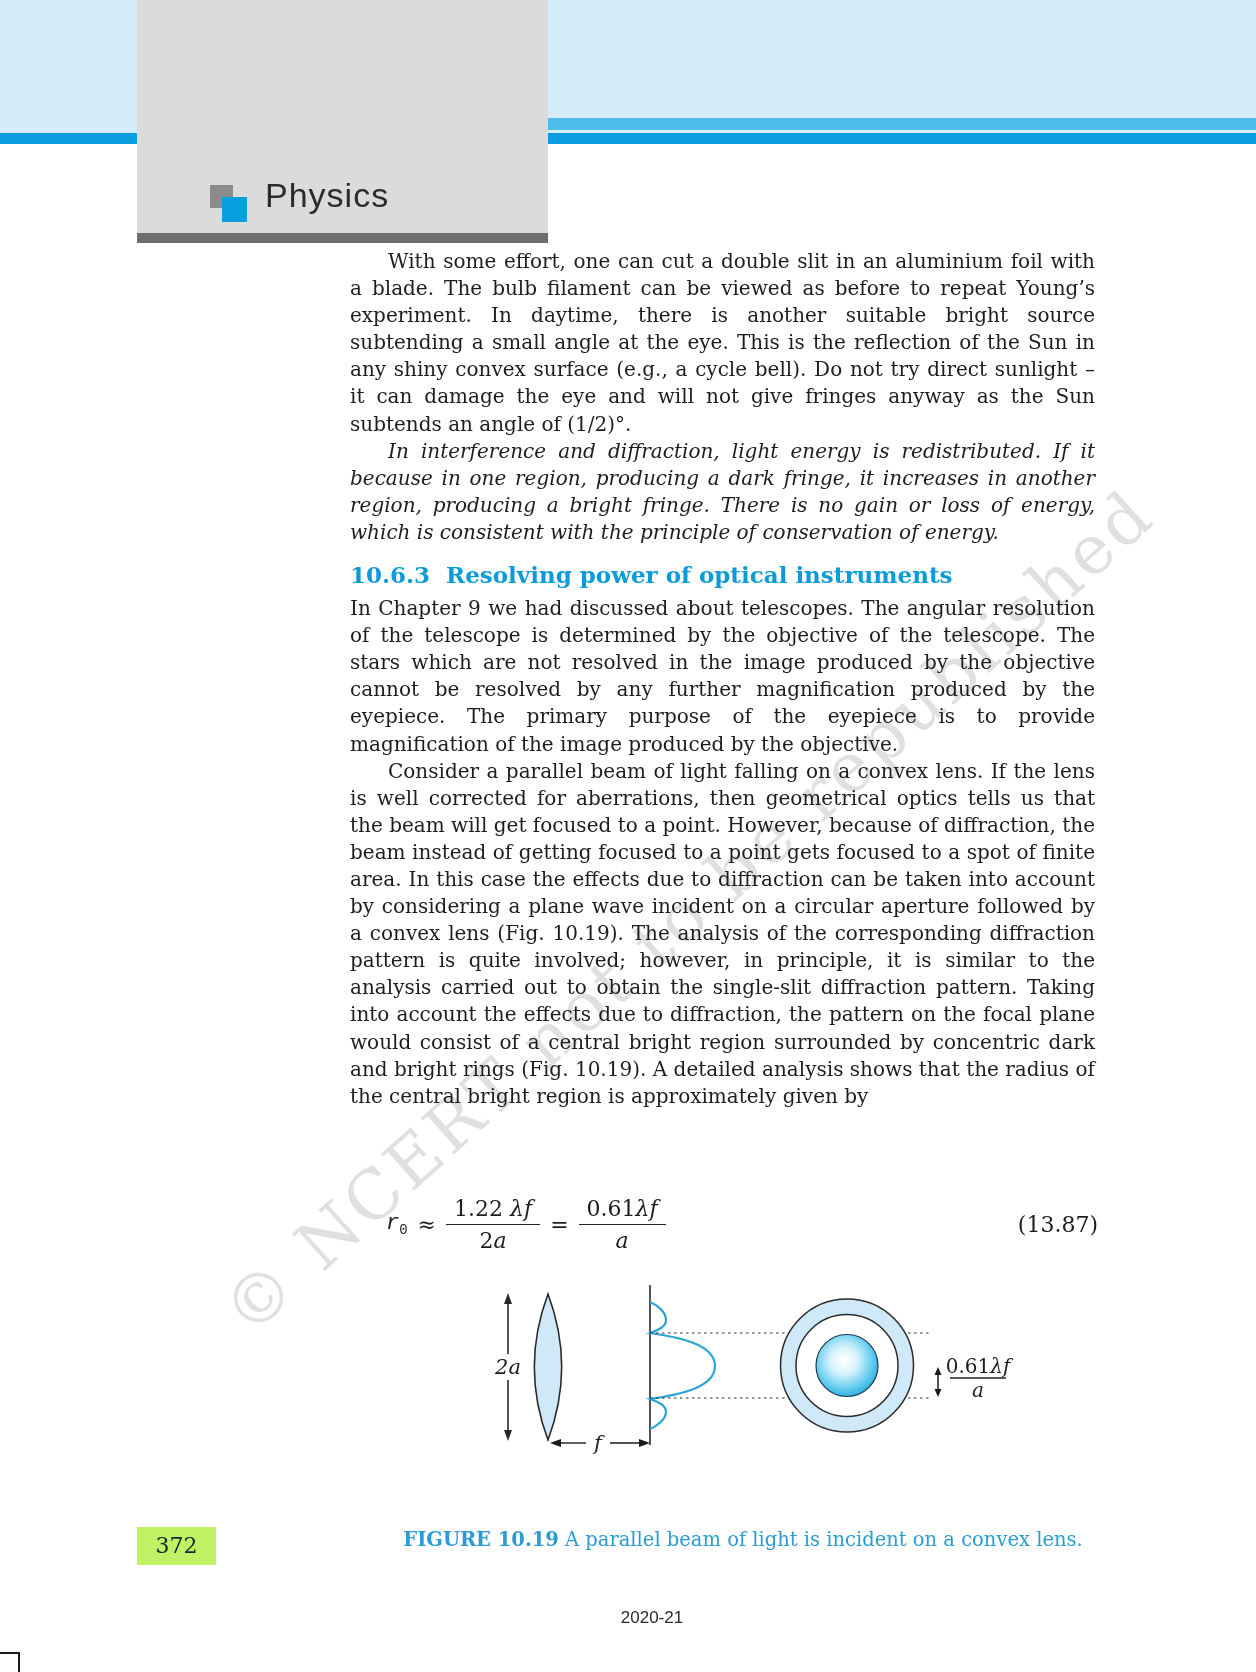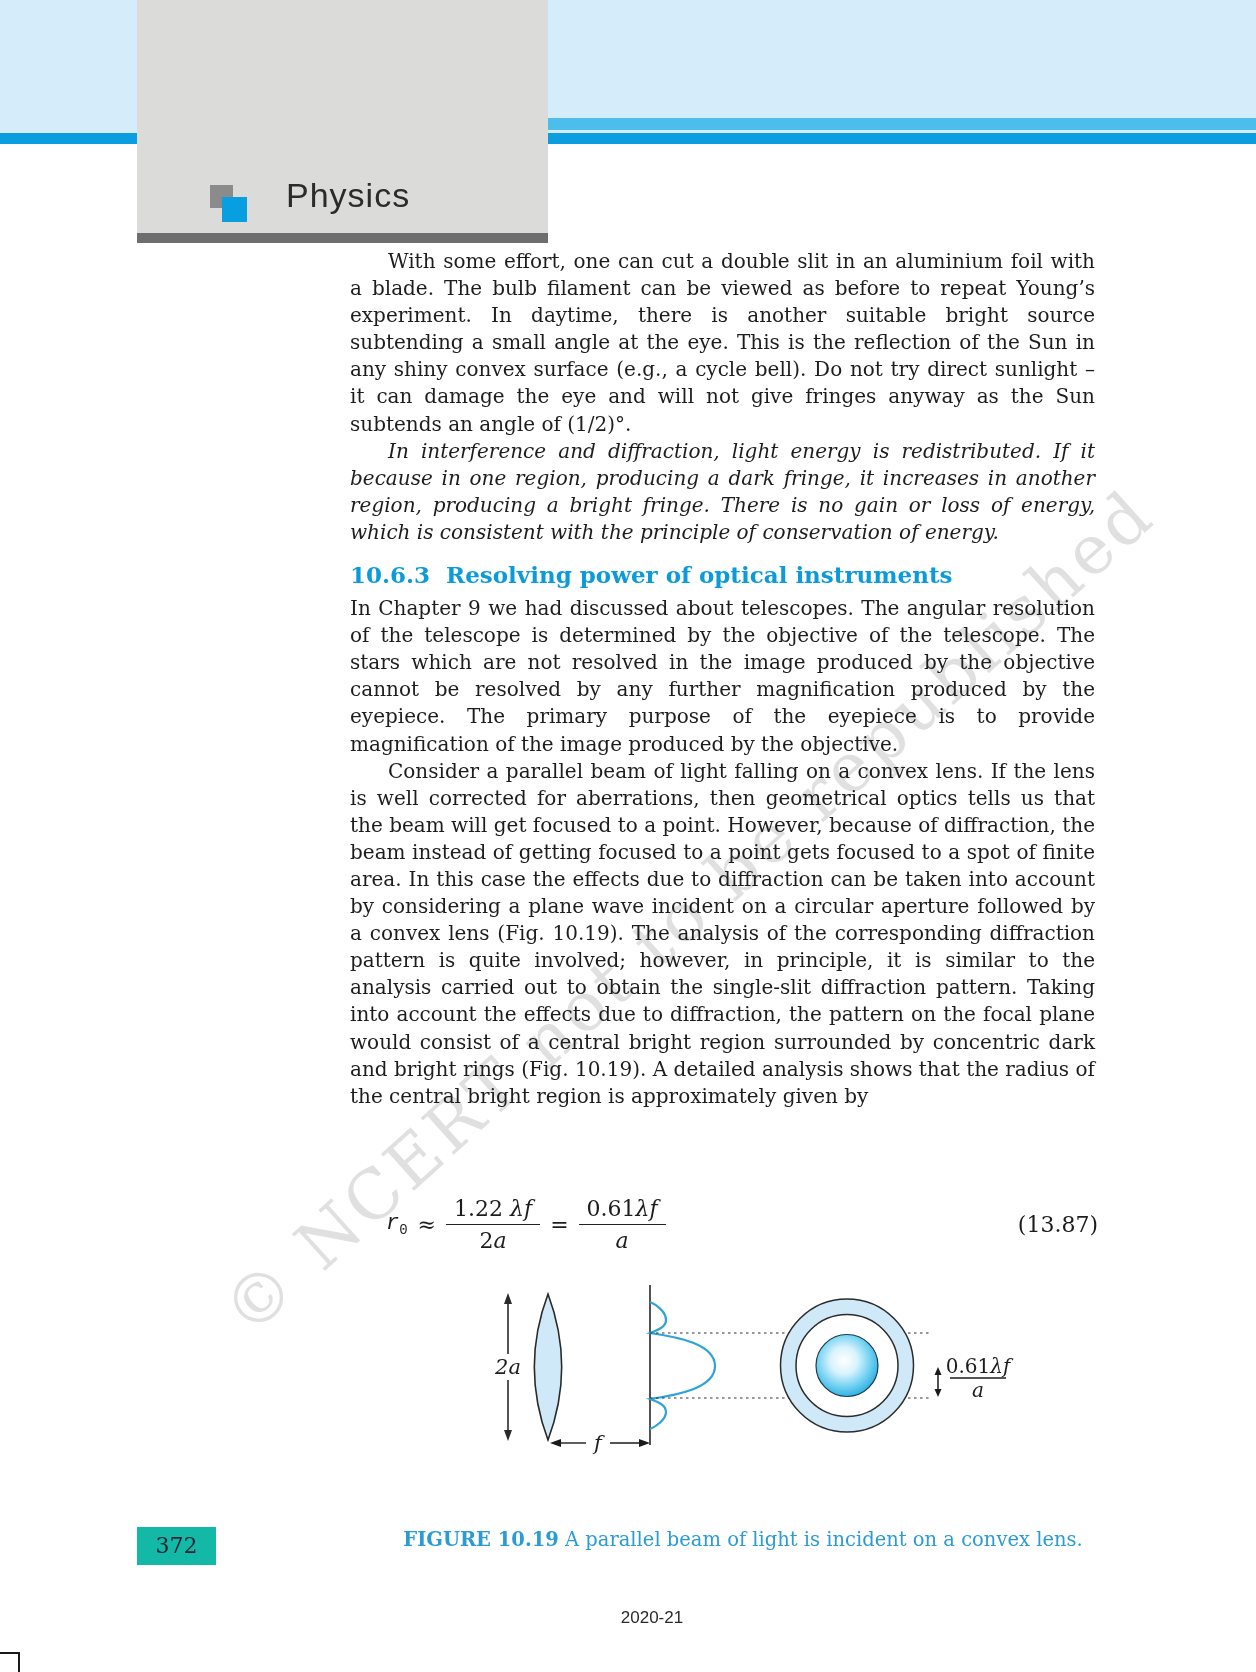--- a/index.html
+++ b/index.html
@@ -11,21 +11,21 @@
   .pale-left{left:0;top:0;width:137px;height:133px;background:#d5ecfa;}
   .bar-left{left:0;top:133px;width:137px;height:11px;background:#0a9de0;}
   .pale-right{left:548px;top:0;width:708px;height:133px;background:#d5ecfa;}
   .stripe-right{left:548px;top:118px;width:708px;height:12px;background:#4dbdec;}
   .bar-right{left:548px;top:133px;width:708px;height:11px;background:#0a9de0;}
   .graybox{left:137px;top:0;width:411px;height:233px;background:#dbdbd9;}
   .graybar{left:137px;top:233px;width:411px;height:10px;background:#6e6e6e;}
   .logo-gray{left:210px;top:185px;width:23px;height:23px;background:#8b8b8b;}
   .logo-blue{left:222px;top:197px;width:25px;height:25px;background:#089fe0;}
   .physics-title{left:265px;top:176px;font-family:"Liberation Sans",sans-serif;
-       font-size:34px;color:#2b2b2b;letter-spacing:1px;margin-left:21px;}
+       font-size:34px;color:#2b2b2b;letter-spacing:1px;}
 
   
   .mark{background:#1a1a1a;}
   .tl-v{left:17px;top:0;width:2px;height:20px;}
   .tl-h{left:0;top:18px;width:19px;height:2px;}
   .bl-h{left:0;top:1652px;width:19px;height:2px;}
   .bl-v{left:18px;top:1652px;width:2px;height:20px;}
   .tr-v{left:1253px;top:0;width:2px;height:16px;background:#555;}
 
   
@@ -55,21 +55,21 @@
   .eq-label{margin-left:auto;}
 
   
   .figure{left:455px;top:1278px;}
   .caption{left:380px;top:1492px;width:726px;text-align:center;font-size:19.5px;
        line-height:26.5px;color:#2b9bd4;margin-top:35px;}
   .caption .figlabel{font-weight:bold;}
   .caption .math{font-style:italic;}
 
   
-  .page-badge{left:137px;top:1527px;width:79px;height:38px;background:#14b8a6;
+  .page-badge{left:137px;top:1527px;width:79px;height:38px;background:#bef264;
        text-align:center;line-height:38px;font-size:22px;color:#1a2533;}
   .footer{left:0;top:1608px;width:1256px;text-align:center;
        font-family:"Liberation Sans",sans-serif;font-size:17px;color:#2a2a2a;padding-left:24px;}
 </style>
 </head>
 <body>
 
 <div class="abs mark tl-v"></div>
 <div class="abs mark tl-h"></div>
 <div class="abs mark bl-h"></div>

